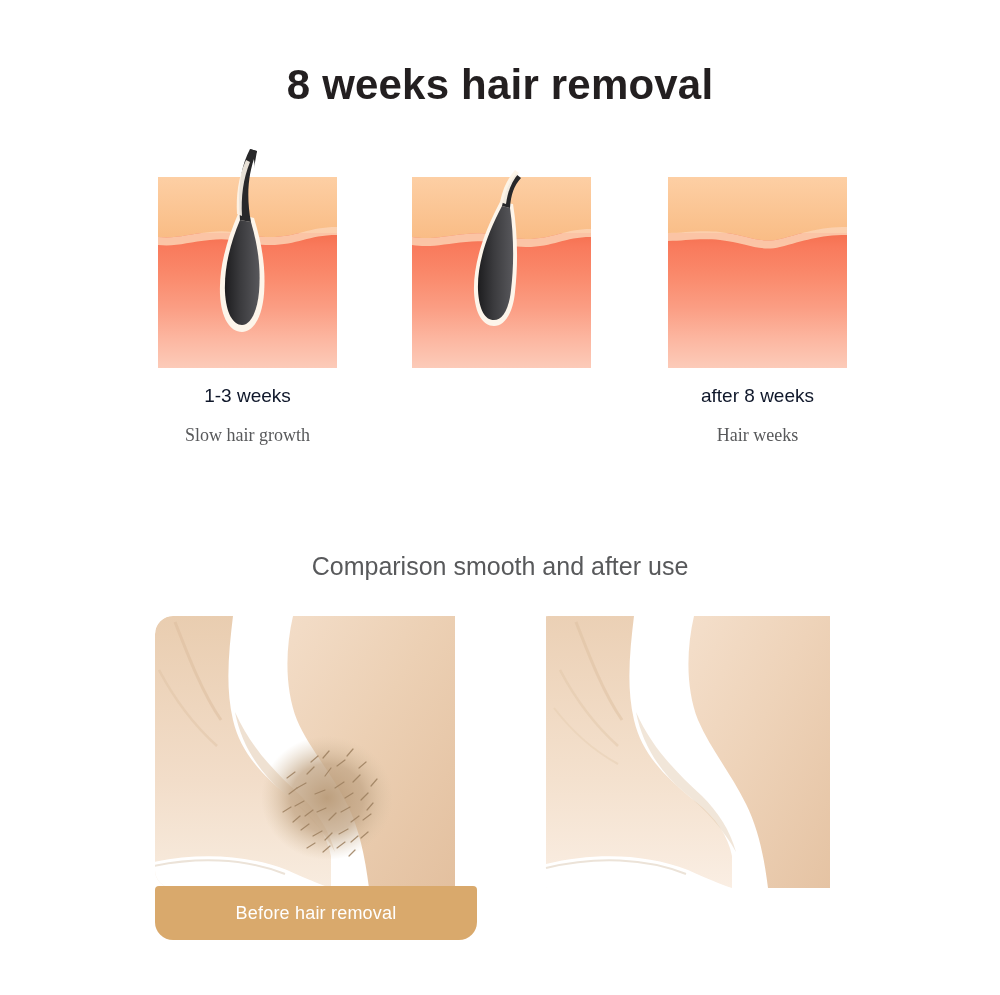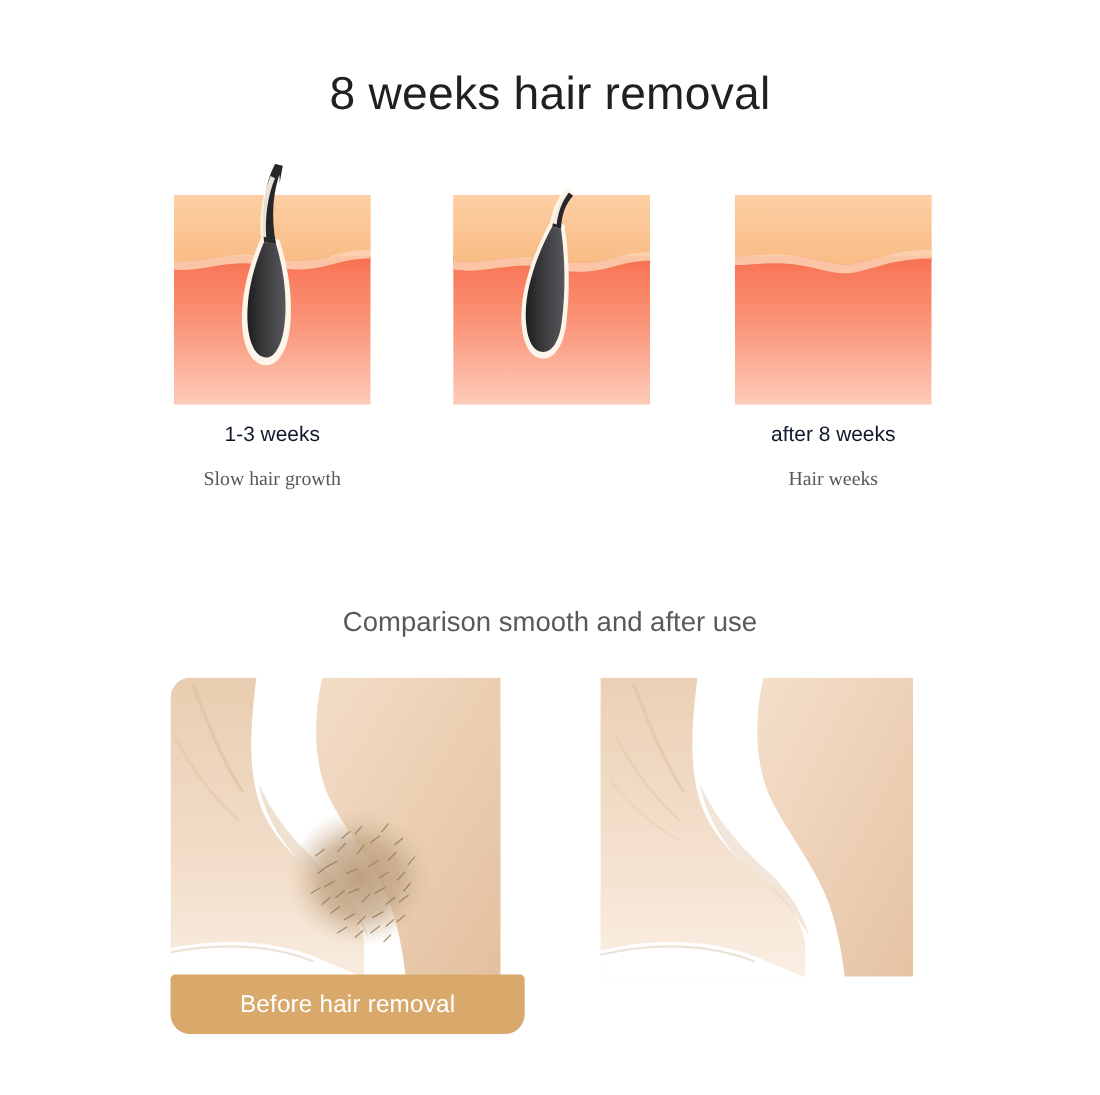--- a/index.html
+++ b/index.html
@@ -7,21 +7,21 @@
     width:1000px;height:995px;
     background:#ffffff;
     font-family:"Liberation Sans", sans-serif;
     overflow:hidden;position:relative;
   }
 
   
   .title{
     position:absolute;left:0;top:62px;width:1000px;
     text-align:center;
-    font-size:42px;font-weight:400;letter-spacing:0.2px;
+    font-size:42px;font-weight:700;letter-spacing:0.2px;
     color:#231f20;
     line-height:1.1;
   }
 
   
   .stage-row{
     position:absolute;left:140px;top:148px;width:728px;height:340px;
   }
   .stage{
     position:absolute;top:0;width:195px;height:340px;
@@ -90,21 +90,21 @@
     border-radius:18px 18px 0 0;
     overflow:hidden;background:#ffffff;
   }
   .photo svg{position:absolute;left:0;top:0;}
 
   .photo-caption{
     position:absolute;left:0;top:270px;width:322px;height:54px;
     background:#d9a96c;
     border-radius:4px 4px 18px 18px;
     color:#ffffff;
-    font-size:22px;font-weight:300;
+    font-size:18px;font-weight:300;
     display:flex;align-items:center;justify-content:center;
     letter-spacing:0.2px;
   }
 </style>
 </head>
 <body>
 
 <div class="title">8 weeks hair removal</div>
 
 <div class="stage-row">

